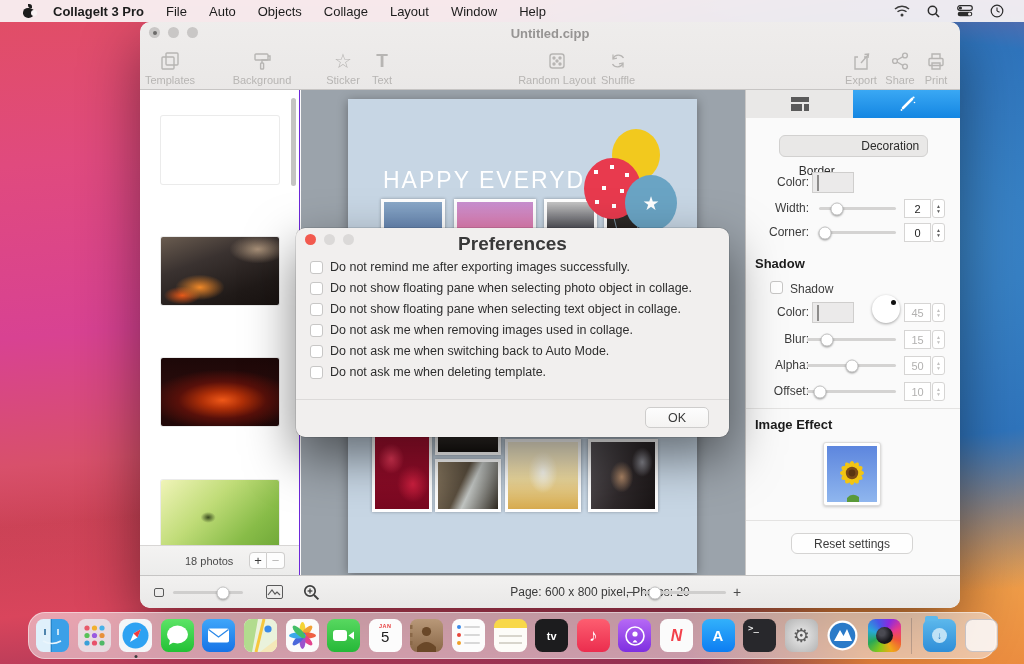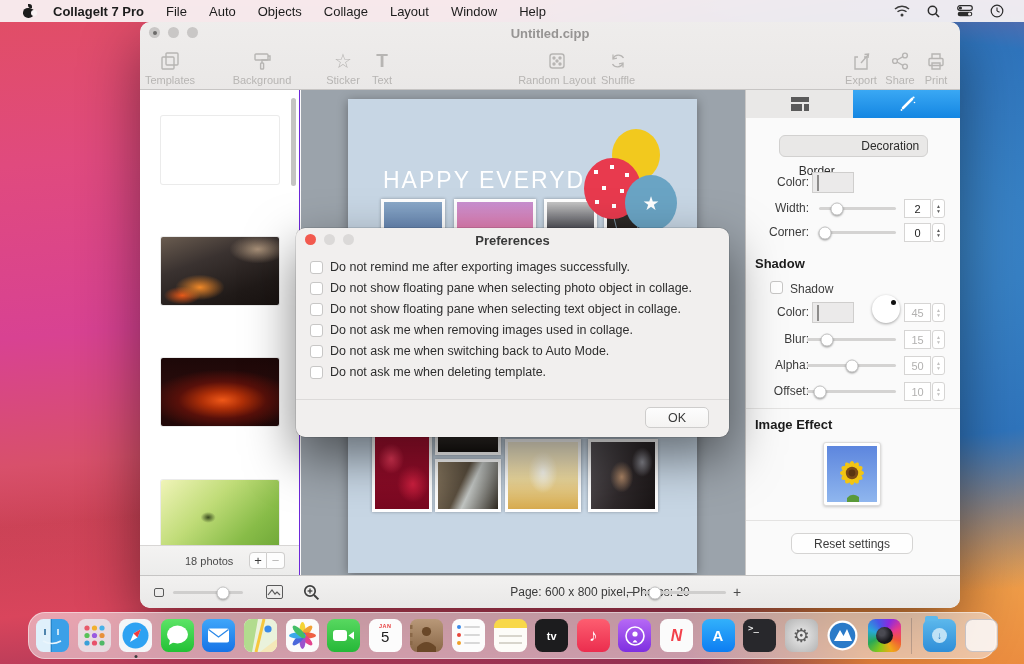--- a/index.html
+++ b/index.html
@@ -184,21 +184,21 @@
   .zoomline .thumb { position:absolute; top:50%; width:13px; height:13px; background:#fff;
     border:0.5px solid #c4c4c4; border-radius:50%; transform:translate(-50%,-50%);
     box-shadow:0 1px 2px rgba(0,0,0,0.3); }
   .page-info { position:absolute; left:300px; width:320px; top:9px; text-align:center; }
   .zsign { position:absolute; top:8px; font-size:14px; color:#4a4a4a; }
 
   
   .dialog { position:absolute; left:296px; top:228px; width:433px; height:209px;
     background:#f1efee; border-radius:9px; box-shadow:0 20px 50px rgba(0,0,0,0.5),0 0 0 0.5px rgba(0,0,0,0.2);
     z-index:30; }
-  .dlg-title { position:absolute; left:0; right:0; top:5px; text-align:center; font-size:13px;
+  .dlg-title { position:absolute; left:0; right:0; top:5px; text-align:center; font-size:19px;
     font-weight:bold; color:#393939; }
   .dlg-lights { position:absolute; left:9px; top:6px; display:flex; gap:8px; }
   .dlg-lights .r { background:#f2594e; }
   .dlg-lights .g { background:#dbd9d8; }
   .dlg-lights span { width:11px; height:11px; border-radius:50%; display:block; }
   .opt-row { position:absolute; left:14px; display:flex; align-items:center; gap:7px; }
   .opt-row .txt { font-size:12.5px; color:#2e2e2e; }
   .dlg-hr { position:absolute; left:0; right:0; top:171px; border-top:1px solid #dcdad9; }
   .ok-btn { position:absolute; right:20px; top:179px; width:64px; height:21px;
     background:linear-gradient(180deg,#fdfdfd,#f4f3f2); border:1px solid #cecdcc;
@@ -260,21 +260,21 @@
 </head>
 <body>
 
 <div class="wallpaper"></div>
 
 <div class="menubar">
   <span class="apple">
       <span class="body"></span>
       <span class="leaf"></span>
     </span>
-  <span class="appname">CollageIt 7 Pro</span>
+  <span class="appname">CollageIt 3 Pro</span>
   <span class="menu-item">File</span>
   <span class="menu-item">Auto</span>
   <span class="menu-item">Objects</span>
   <span class="menu-item">Collage</span>
   <span class="menu-item">Layout</span>
   <span class="menu-item">Window</span>
   <span class="menu-item">Help</span>
   <span class="status">
     <svg width="16" height="12" viewBox="0 0 16 12">
       <path d="M1 4 A10 10 0 0 1 15 4" fill="none" stroke="#3a3a3a" stroke-width="1.5"></path>

